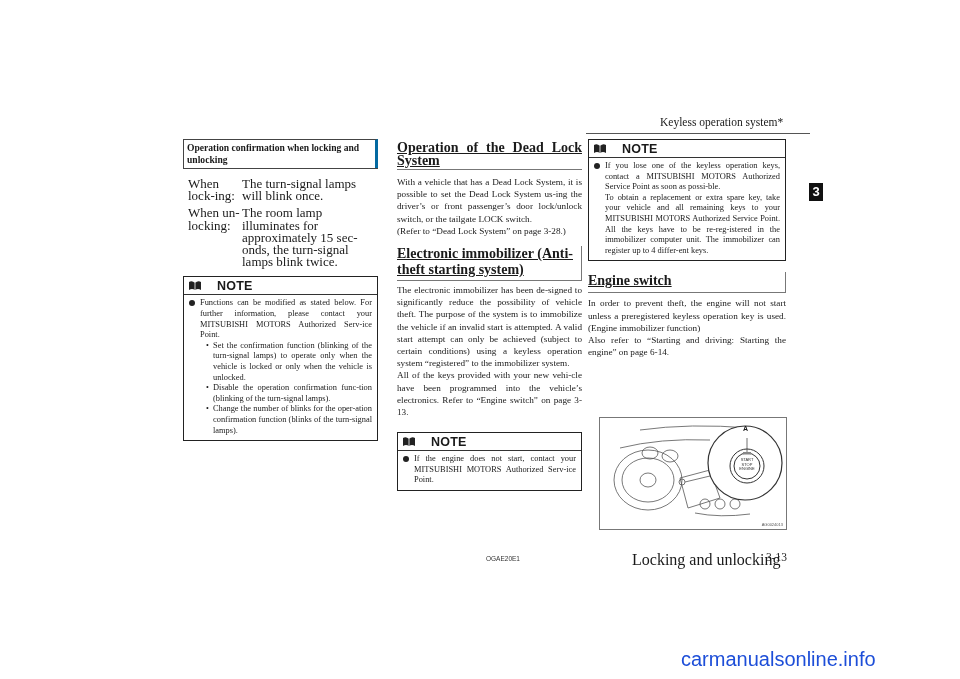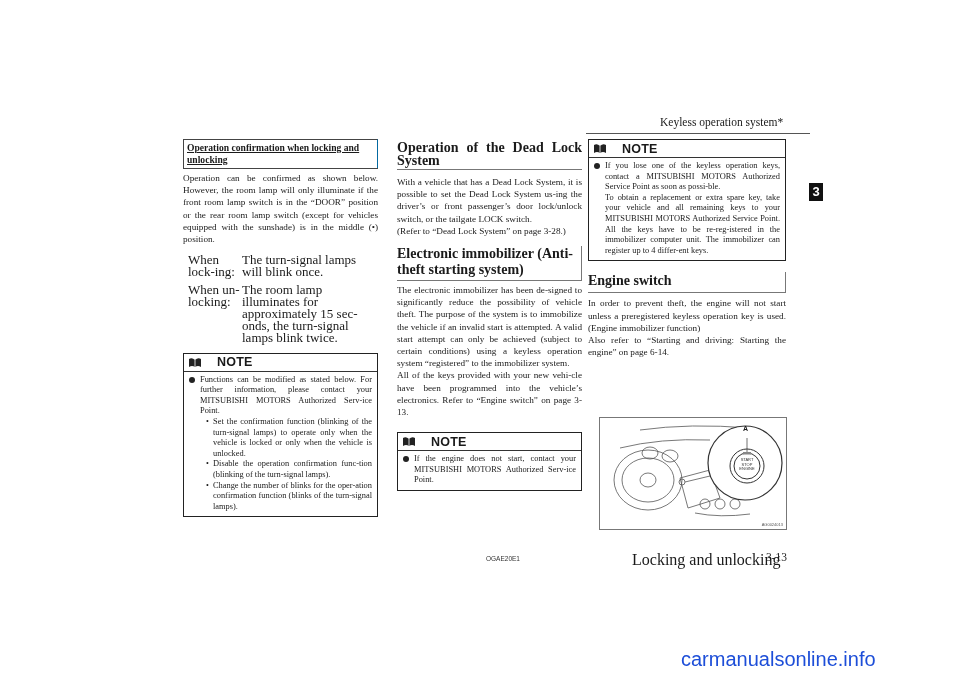--- a/index.html
+++ b/index.html
@@ -4,21 +4,21 @@
 <style>
   html, body { margin:0; padding:0; }
   body { width:960px; height:679px; background:#ffffff; position:relative; overflow:hidden;
          font-family:"Liberation Serif", serif; color:#1a1a1a; }
   .abs { position:absolute; }
   .p { font-size:9.2px; line-height:12.2px; text-align:justify; margin:0; }
   .col { position:absolute; }
   .section-box { border:1px solid #444; border-bottom:1px solid #444; padding:2px 3px 2px 3px;
                  font-weight:bold; font-size:9.6px; line-height:12px; }
   .h2 { font-weight:bold; font-size:14px; line-height:13px; border-bottom:1px solid #777;
-        padding-bottom:2px; border-right:1px solid #777; }
+        padding-bottom:2px; border-right:1px solid #777;text-decoration:underline; }
   .note { border:1.5px solid #222; }
   .note-head { border-bottom:1px solid #333; height:17px; display:flex; align-items:center; padding-left:4px; }
   .note-title { font-family:"Liberation Sans", sans-serif; font-weight:bold; font-size:12.5px; margin-left:15px; letter-spacing:0.2px; }
   .note-body { padding:3px 5px 4px 5px; }
   .note-item { display:flex; font-size:8.4px; line-height:10.6px; text-align:justify; }
   .bullet-dot { width:6px; height:6px; border-radius:50%; background:#222; margin-top:2px; margin-right:5px; flex:0 0 6px; }
   .sub-list { margin:0; padding:0 0 0 6px; list-style:none; }
   .sub-item { display:flex; font-size:8.4px; line-height:10.6px; text-align:justify; }
   .sub-dot { flex:0 0 7px; font-size:8px; }
   .def-row { display:flex; font-size:13px; line-height:12.2px; margin-bottom:5px; }
@@ -32,23 +32,22 @@
   .watermark { font-family:"Liberation Sans", sans-serif; color:#1d4ed8; font-size:20px; }
 </style>
 </head>
 <body>
 
 <div class="abs" style="left:660px; top:116px; font-size:11.5px;">Keyless operation system*</div>
 <div class="abs" style="left:586px; top:133px; width:224px; height:1px; background:#555;"></div>
 <div class="abs chapter-tab" style="left:809px; top:183px; width:14px; height:18px; line-height:18px;">3</div>
 
 <div class="col" style="left:183px; top:139px; width:195px;">
-  <div class="section-box" style="border-top:1px solid #444; border-bottom:none; border-right:1px solid #0369a1;text-decoration:underline;">Operation confirmation when locking and unlocking</div>
+  <div class="section-box" style="border-top:1px solid #444; border-bottom:none; border-right:3px solid #0369a1;">Operation confirmation when locking and unlocking</div>
   <div style="height:1px; background:#444;"></div>
-  <p class="p" style="margin-top:3px;">Operation can be confirmed as shown below. However, the room lamp will only illuminate if the front room lamp switch is in the “DOOR” position or the rear room lamp switch (except for vehicles equipped with the sunshade) is in the middle (•) position.</p>
   <div style="margin-top:9px; padding-left:5px;">
     <div class="def-row">
       <div class="def-term">When lock-ing:</div>
       <div class="def-desc">The turn-signal lamps will blink once.</div>
     </div>
     <div class="def-row">
       <div class="def-term">When un-locking:</div>
       <div class="def-desc">The room lamp illuminates for approximately 15 sec-onds, the turn-signal lamps blink twice.</div>
     </div>
   </div>

